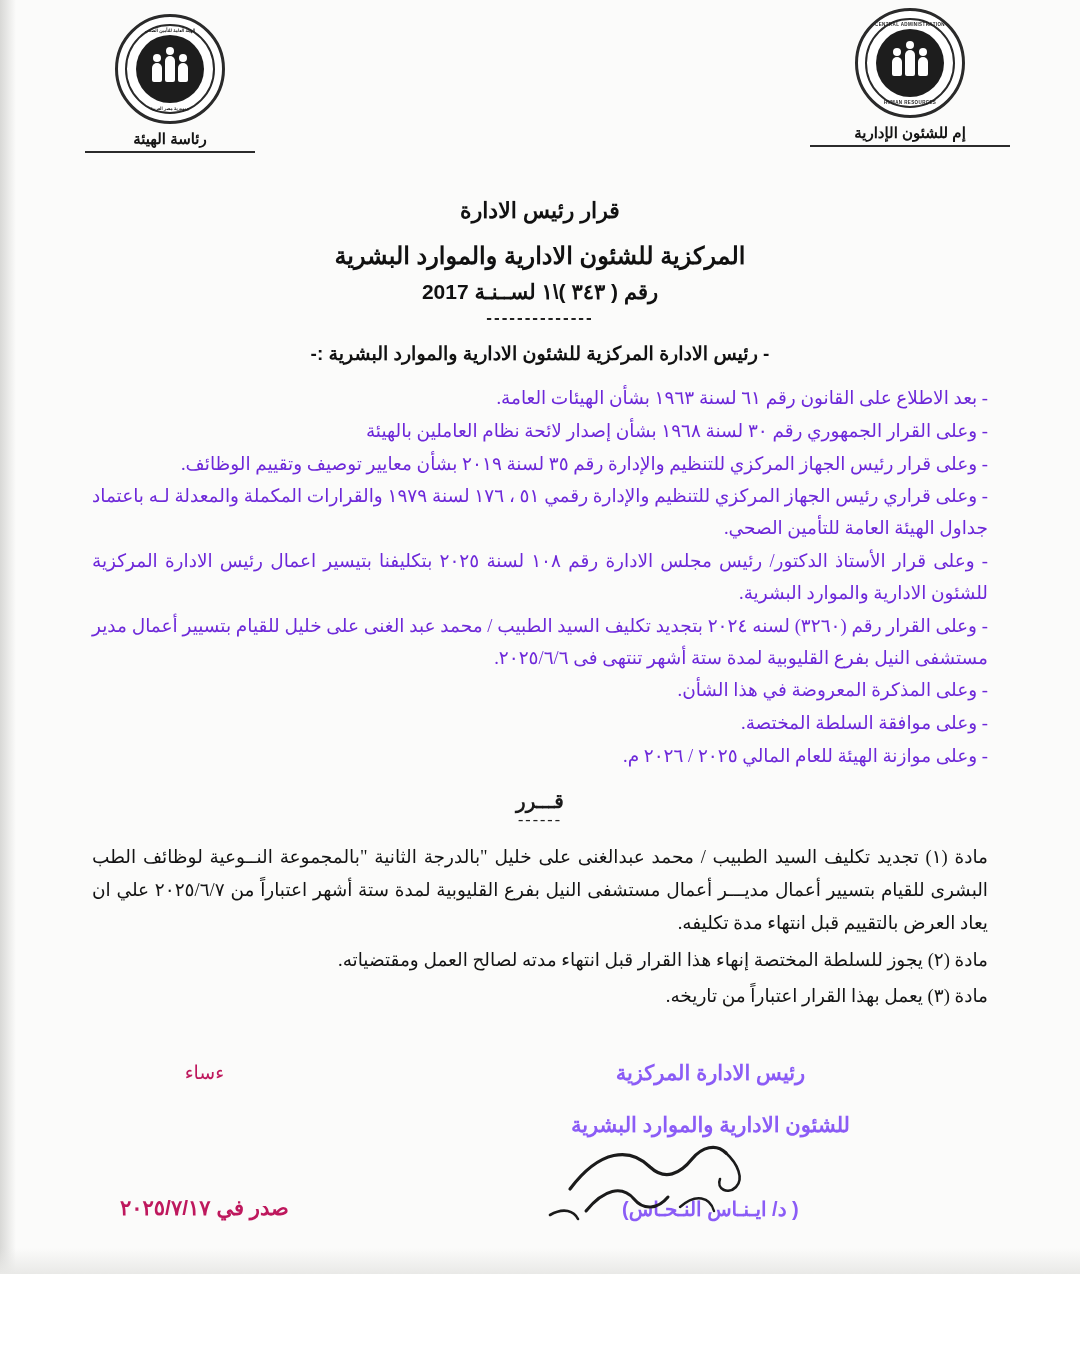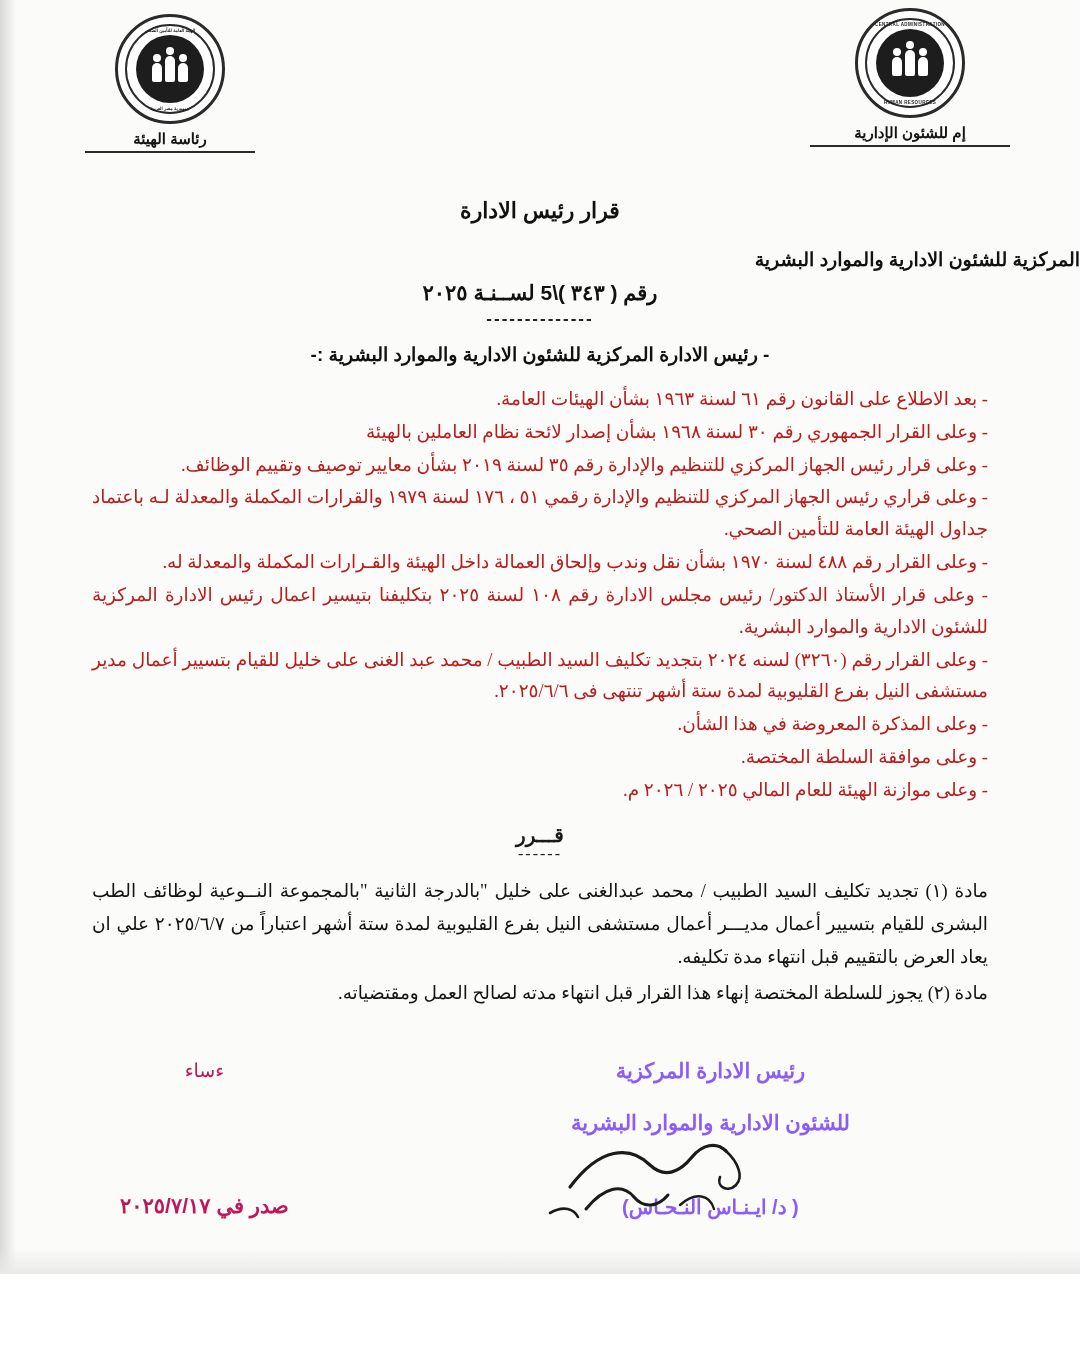--- a/index.html
+++ b/index.html
@@ -117,41 +117,41 @@
 
   
   .titles {
     text-align: center;
     margin-top: 48px;
     font-family: "Liberation Sans", sans-serif;
     font-weight: bold;
     color: #111;
   }
   .title-1 { font-size: 22px; letter-spacing: 0.4px; }
-  .title-2 { font-size: 19px; margin-top: 24px; letter-spacing: 0.4px; text-align: right; }
+  .title-2 { font-size: 24px; margin-top: 18px; letter-spacing: 0.4px; }
   .title-3 { font-size: 21px; margin-top: 10px; letter-spacing: 0.6px; }
   .dashes  { font-size: 17px; margin-top: 4px; letter-spacing: 2px; color:#222; }
 
   .subject {
     text-align: center;
     font-family: "Liberation Sans", sans-serif;
     font-weight: bold;
     font-size: 19px;
     margin-top: 14px;
     color: #111;
   }
 
   
   .body {
     margin: 18px 92px 0 92px;
     font-size: 18.5px;
     line-height: 1.72;
     text-align: justify;
     font-family: "Liberation Serif", serif;
-    color: #b91c1c;
+    color: #6d28d9;
   }
   .clause {
     margin-bottom: 1px;
     text-align: justify;
     text-align-last: right;
   }
   .clause.ctr { text-align: right; }
 
   .qarrar {
     text-align: center;
@@ -286,45 +286,45 @@
       </div>
       <div class="logo-caption">إم للشئون الإدارية</div>
       <div class="caption-rule"></div>
     </div>
 
   </div>
 
   <div class="titles">
     <div class="title-1">قرار رئيس الادارة</div>
     <div class="title-2">المركزية للشئون الادارية والموارد البشرية</div>
-    <div class="title-3">رقم ( ٣٤٣ )\5 لســنـة ٢٠٢٥</div>
+    <div class="title-3">رقم ( ٣٤٣ )\١ لســنـة 2017</div>
     <div class="dashes">--------------</div>
   </div>
 
   <div class="subject">- رئيس الادارة المركزية للشئون الادارية والموارد البشرية :-</div>
 
   <div class="body">
     <div class="clause ctr">- بعد الاطلاع على القانون رقم ٦١ لسنة ١٩٦٣ بشأن الهيئات العامة.</div>
     <div class="clause ctr">- وعلى القرار الجمهوري رقم ٣٠ لسنة ١٩٦٨ بشأن إصدار لائحة نظام العاملين بالهيئة</div>
     <div class="clause ctr">- وعلى قرار رئيس الجهاز المركزي للتنظيم والإدارة رقم ٣٥ لسنة ٢٠١٩ بشأن معايير توصيف وتقييم الوظائف.</div>
     <div class="clause">- وعلى قراري رئيس الجهاز المركزي للتنظيم والإدارة رقمي ٥١ ، ١٧٦ لسنة ١٩٧٩ والقرارات المكملة والمعدلة لـه باعتماد جداول الهيئة العامة للتأمين الصحي.</div>
-    <div class="clause ctr">- وعلى القرار رقم ٤٨٨ لسنة ١٩٧٠ بشأن نقل وندب وإلحاق العمالة داخل الهيئة والقـرارات المكملة والمعدلة له.</div>
     <div class="clause">- وعلى قرار الأستاذ الدكتور/ رئيس مجلس الادارة رقم ١٠٨ لسنة ٢٠٢٥ بتكليفنا بتيسير اعمال رئيس الادارة المركزية للشئون الادارية والموارد البشرية.</div>
     <div class="clause">- وعلى القرار رقم (٣٢٦٠) لسنه ٢٠٢٤ بتجديد تكليف السيد الطبيب / محمد عبد الغنى على خليل للقيام بتسيير أعمال مدير مستشفى النيل  بفرع القليوبية لمدة ستة أشهر تنتهى فى ٢٠٢٥/٦/٦.</div>
     <div class="clause ctr" style="text-align:center">- وعلى المذكرة المعروضة في هذا الشأن.</div>
     <div class="clause ctr" style="text-align:center">- وعلى موافقة السلطة المختصة.</div>
     <div class="clause ctr" style="text-align:center">- وعلى موازنة الهيئة للعام المالي ٢٠٢٥ / ٢٠٢٦ م.</div>
   </div>
 
   <div class="qarrar">قـــرر</div>
   <div class="qarrar-rule">------</div>
 
   <div class="articles">
     <div class="article">مادة (١) تجديد تكليف السيد الطبيب /  محمد عبدالغنى على خليل  "بالدرجة الثانية "بالمجموعة النــوعية لوظائف الطب البشرى للقيام بتسيير أعمال مديـــر أعمال مستشفى النيل بفرع القليوبية لمدة ستة أشهر اعتباراً من ٢٠٢٥/٦/٧ علي ان يعاد العرض بالتقييم قبل انتهاء مدة تكليفه.</div>
     <div class="article center-ish">مادة (٢) يجوز للسلطة المختصة إنهاء هذا القرار قبل انتهاء مدته لصالح العمل ومقتضياته.</div>
+    <div class="article center-ish">مادة (٣) يعمل بهذا القرار اعتباراً من تاريخه.</div>
   </div>
 
   <div class="sign-area">
 
     <div class="sign-right">
       <div class="sign-line-1">رئيس الادارة المركزية</div>
       <div class="sign-line-2">للشئون الادارية والموارد البشرية</div>
       <div class="sign-name">( د/ ايـنـاس النـحـاس)</div>
     </div>
 

